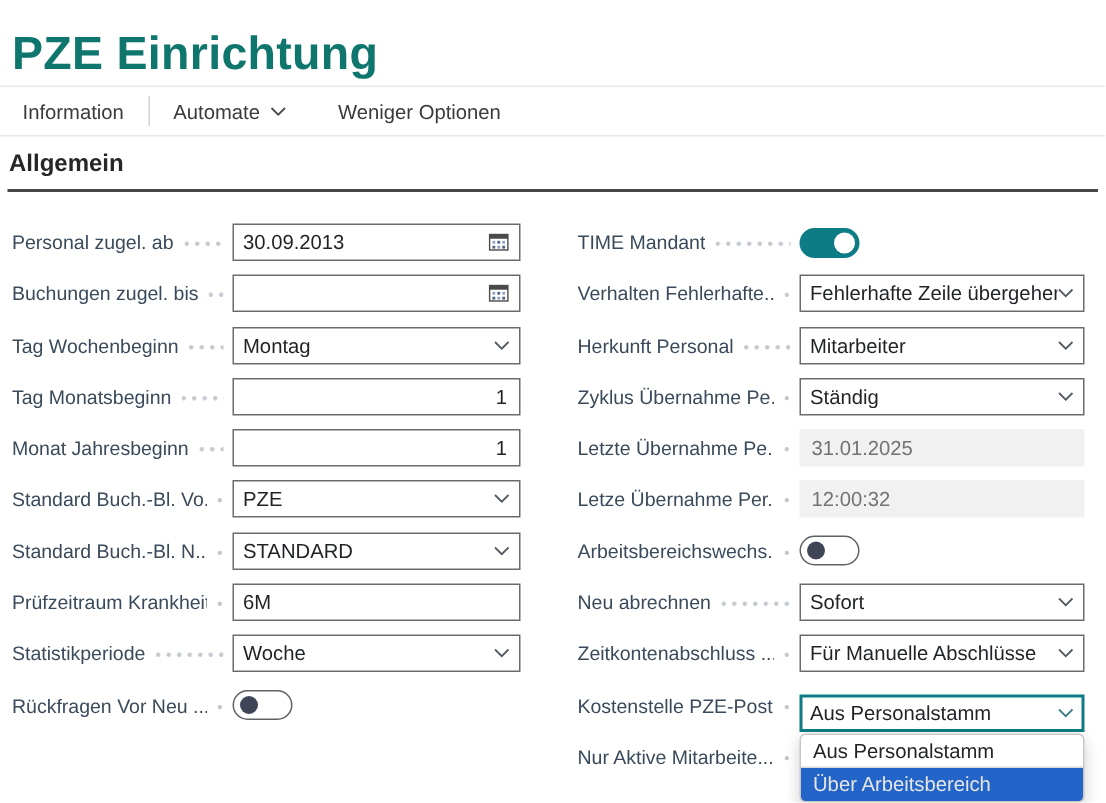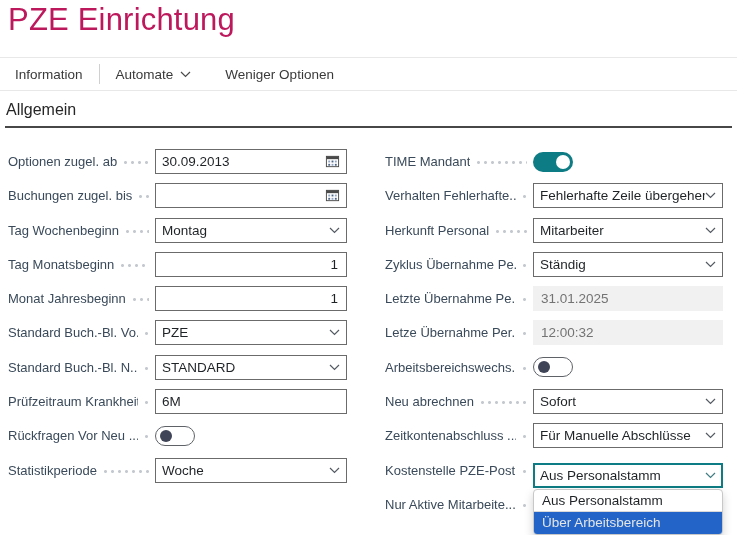--- a/index.html
+++ b/index.html
@@ -1,32 +1,32 @@
 <!DOCTYPE html>
 <html><head>
 <meta charset="utf-8">
 <style>
   * { box-sizing: border-box; margin: 0; padding: 0; }
   html,body { width: 737px; height: 535px; background: #ffffff;
     font-family: "Liberation Sans", sans-serif; overflow: hidden; position: relative; }
 
-  .page-title { position: absolute; left: 8px; top: 2px; font-size: 31px;
-    font-weight: 400; color: #be185d; letter-spacing: 0.2px; }
+  .page-title { position: absolute; left: 8px; top: 18px; font-size: 31px;
+    font-weight: 700; color: #0f766e; letter-spacing: 0.2px; }
 
   .menu-bar { position: absolute; left: 0; top: 57px; width: 737px; height: 34px;
     border-top: 1px solid #e8e8e8; border-bottom: 1px solid #e8e8e8;
     display: flex; align-items: center; padding-left: 15px; }
   .menu-item { font-size: 13.5px; color: #3a3a3a; display: flex; align-items: center;
     cursor: default; }
   .menu-divider { width: 1px; height: 20px; background: #d0d0d0; margin: 0 16px; }
   .menu-gap { width: 34px; }
   .menu-item svg { margin-left: 7px; }
 
   .section-title { position: absolute; left: 6px; top: 101px; font-size: 16px;
-    font-weight: normal; color: #262626; }
+    font-weight: bold; color: #262626; }
   .section-rule { position: absolute; left: 5px; top: 126px; width: 727px;
     height: 1.5px; background: #474747; }
 
   .col { position: absolute; top: 149px; }
   .col-left  { left: 8px;   width: 339px; }
   .col-right { left: 385px; width: 338px; }
 
   .row { display: flex; align-items: center; height: 25px; margin-bottom: 9.3px; }
   .lbl { display: flex; align-items: center; overflow: hidden; flex: 0 0 auto; }
   .col-left  .lbl { width: 147px; }
@@ -91,21 +91,21 @@
   </div>
 </div>
 
 <div class="section-title">Allgemein</div>
 <div class="section-rule"></div>
 
 <div class="col col-left">
 
   <div class="row">
     <div class="lbl">
-        <span class="lbl-text">Optionen zugel. ab</span>
+        <span class="lbl-text">Personal zugel. ab</span>
         <span class="dots"></span>
       </div>
     <div class="field f-box">
       <span class="f-val">30.09.2013</span>
       <span class="icon">
         <svg width="15" height="15" viewBox="0 0 16 16">
             <rect x="1.5" y="2.5" width="13" height="11" fill="none" stroke="#4a4a4a"></rect>
             <rect x="1.5" y="2.5" width="13" height="3" fill="#4a4a4a"></rect>
             <rect x="3.5" y="7" width="2" height="2" fill="#8fa3c2"></rect>
             <rect x="7" y="7" width="2" height="2" fill="#4d6485"></rect>
@@ -210,45 +210,45 @@
         <span class="lbl-text">Prüfzeitraum Krankheit</span>
         <span class="dots"></span>
       </div>
     <div class="field f-box">
       <span class="f-val">6M</span>
     </div>
   </div>
 
   <div class="row">
     <div class="lbl">
+        <span class="lbl-text">Statistikperiode</span>
+        <span class="dots"></span>
+      </div>
+    <div class="field f-box">
+      <span class="f-val">Woche</span>
+      <span class="icon">
+        <svg width="11" height="7" viewBox="0 0 11 7">
+            <path d="M1 1l4.5 4.5L10 1" fill="none" stroke="#545b63" stroke-width="1.2"></path>
+          </svg>
+      </span>
+    </div>
+  </div>
+
+  <div class="row">
+    <div class="lbl">
         <span class="lbl-text">Rückfragen Vor Neu ...</span>
         <span class="dots"></span>
       </div>
     <div class="field f-plain">
       <div class="toggle off">
           <div class="knob"></div>
         </div>
     </div>
   </div>
 
-  <div class="row">
-    <div class="lbl">
-        <span class="lbl-text">Statistikperiode</span>
-        <span class="dots"></span>
-      </div>
-    <div class="field f-box">
-      <span class="f-val">Woche</span>
-      <span class="icon">
-        <svg width="11" height="7" viewBox="0 0 11 7">
-            <path d="M1 1l4.5 4.5L10 1" fill="none" stroke="#545b63" stroke-width="1.2"></path>
-          </svg>
-      </span>
-    </div>
-  </div>
-
 </div>
 
 <div class="col col-right">
 
   <div class="row">
     <div class="lbl">
         <span class="lbl-text">TIME Mandant</span>
         <span class="dots"></span>
       </div>
     <div class="field f-plain">

